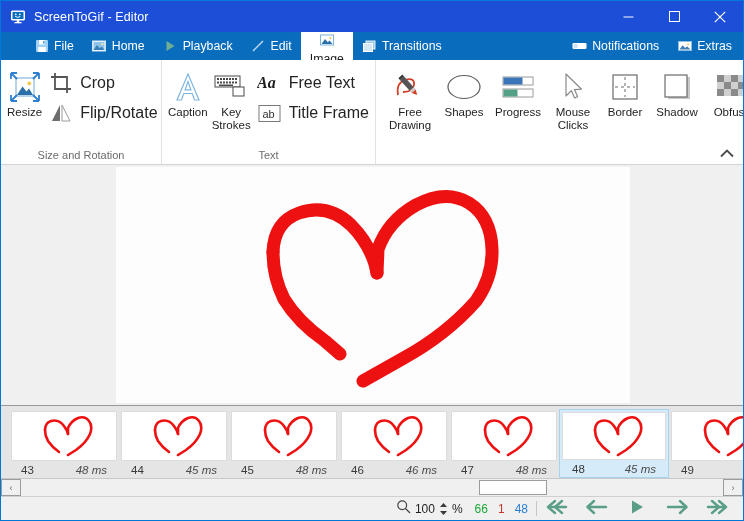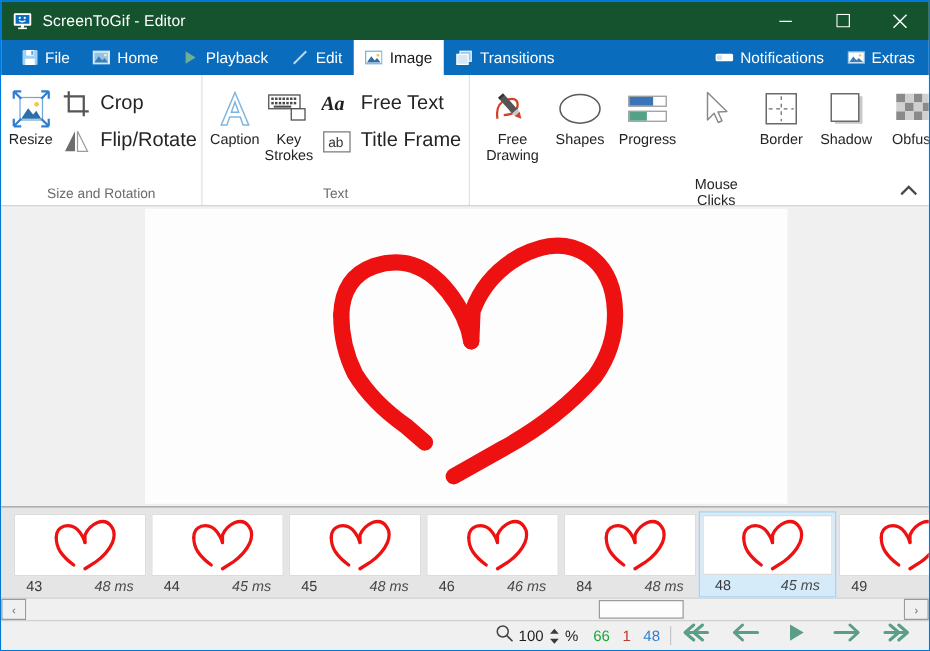--- a/index.html
+++ b/index.html
@@ -14,21 +14,21 @@
     width: 744px; height: 521px;
     border: 1px solid #0078d7;
     background: #ffffff;
     display: flex;
     flex-direction: column;
   }
 
   
   .titlebar {
     height: 31px;
-    background: #14532d;
+    background: #1d4ed8;
     display: flex;
     align-items: center;
     flex: 0 0 auto;
     position: relative;
   }
   .app-icon {
     width: 16px; height: 16px;
     margin-left: 9px; margin-right: 8px;
     position: relative;
     flex: 0 0 auto;
@@ -51,35 +51,36 @@
   }
 
   
   .menubar {
     height: 28px;
     background: #0a6cbc;
     display: flex;
     align-items: stretch;
     flex: 0 0 auto;
     position: relative;
-    padding-left: 6px;
+    padding-left: 24px;
   }
   .menu-item {
     display: flex;
     align-items: center;
     gap: 5px;
     padding: 0 9px;
     color: #ffffff;
     font-size: 12.3px;
     cursor: default;
     white-space: nowrap;
   }
   .menu-item.active {
     background: #ffffff;
     color: #1a1a1a;
+    flex-direction: column;
   }
   .menu-right {
     position: absolute;
     right: 2px; top: 0; bottom: 0;
     display: flex;
     align-items: stretch;
   }
   .mi-icon {
     width: 15px; height: 15px;
     display: inline-flex;
@@ -523,21 +524,21 @@
             <svg width="34" height="30" viewBox="0 0 34 30">
               <rect x="2" y="5" width="30" height="8" fill="#ffffff" stroke="#9a9a9a" stroke-width="1"></rect>
               <rect x="2.5" y="5.5" width="19" height="7" fill="#3a75ba"></rect>
               <rect x="2" y="17" width="30" height="8" fill="#ffffff" stroke="#9a9a9a" stroke-width="1"></rect>
               <rect x="2.5" y="17.5" width="14" height="7" fill="#55a187"></rect>
             </svg>
           </span>
           <span class="lbl">Progress</span>
         </div>
 
-        <div class="btn-big" style="width:54px;gap:36px;">
+        <div class="btn-big" style="width:54px;">
           <span class="ico">
             <svg width="28" height="32" viewBox="0 0 28 32">
               <path d="M7 3 L7 25 L12.3 19.6 L15.6 27 L18.6 25.6 L15.4 18.6 L22.5 18.2 Z" fill="#ffffff" stroke="#8a8a8a" stroke-width="1.2" stroke-linejoin="round"></path>
             </svg>
           </span>
           <span class="lbl">Mouse Clicks</span>
         </div>
 
         <div class="btn-big" style="width:50px;">
           <span class="ico">
@@ -678,21 +679,21 @@
       <div class="frame-thumb">
         <svg width="86" height="42" viewBox="0 0 86 42">
             <g fill="none" stroke="#ee1111" stroke-width="2.6" stroke-linecap="round">
           <path d="M24 15 Q24 8 30 6 Q38 4 43 11 Q46 15 47 19"></path>
           <path d="M47 19 L47 13 Q50 6 57 3 Q64 0.5 68 6 Q72 11 69 19 Q65 28 55 35 L47 40"></path>
           <path d="M24 15 Q24 21 27 26 Q31 32 38 37"></path>
         </g>
           </svg>
       </div>
       <div class="frame-meta">
-        <span>84</span>
+        <span>47</span>
         <span class="frame-delay">48 ms</span>
       </div>
     </div>
 
     <div class="frame selected">
       <div class="frame-thumb">
         <svg width="86" height="42" viewBox="0 0 86 42">
             <g fill="none" stroke="#ee1111" stroke-width="2.6" stroke-linecap="round">
           <path d="M24 15 Q24 8 30 6 Q38 4 43 11 Q46 15 47 19"></path>
           <path d="M47 19 L47 13 Q50 6 57 3 Q64 0.5 68 6 Q72 11 69 19 Q65 28 55 35 L47 40"></path>

